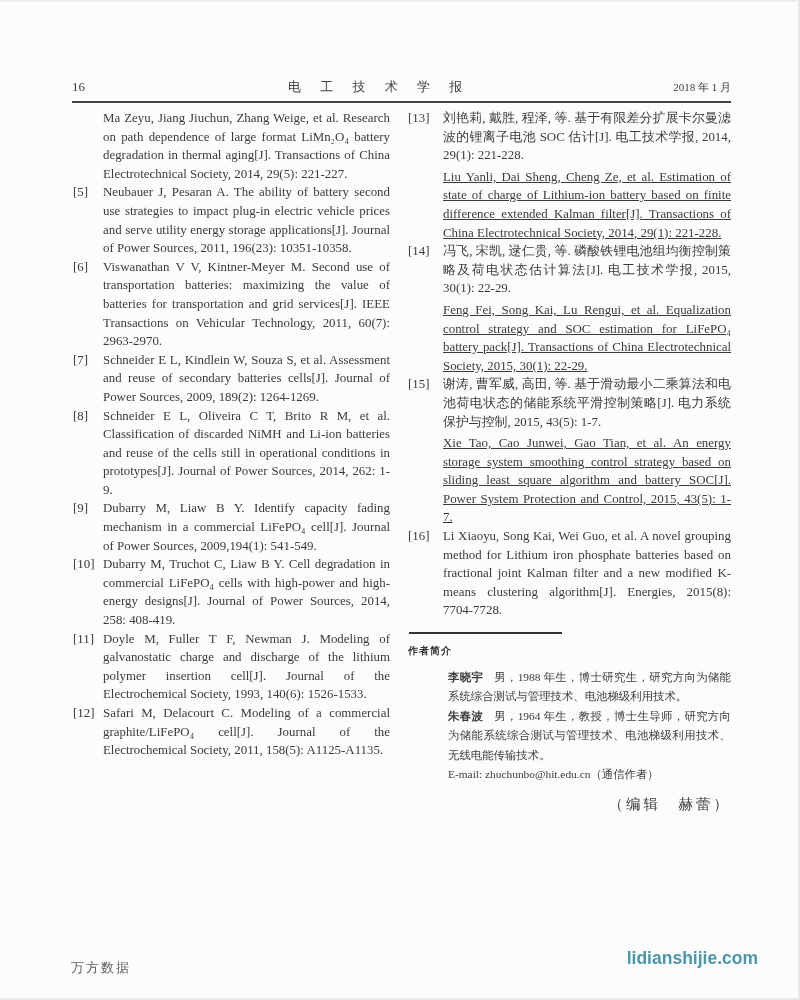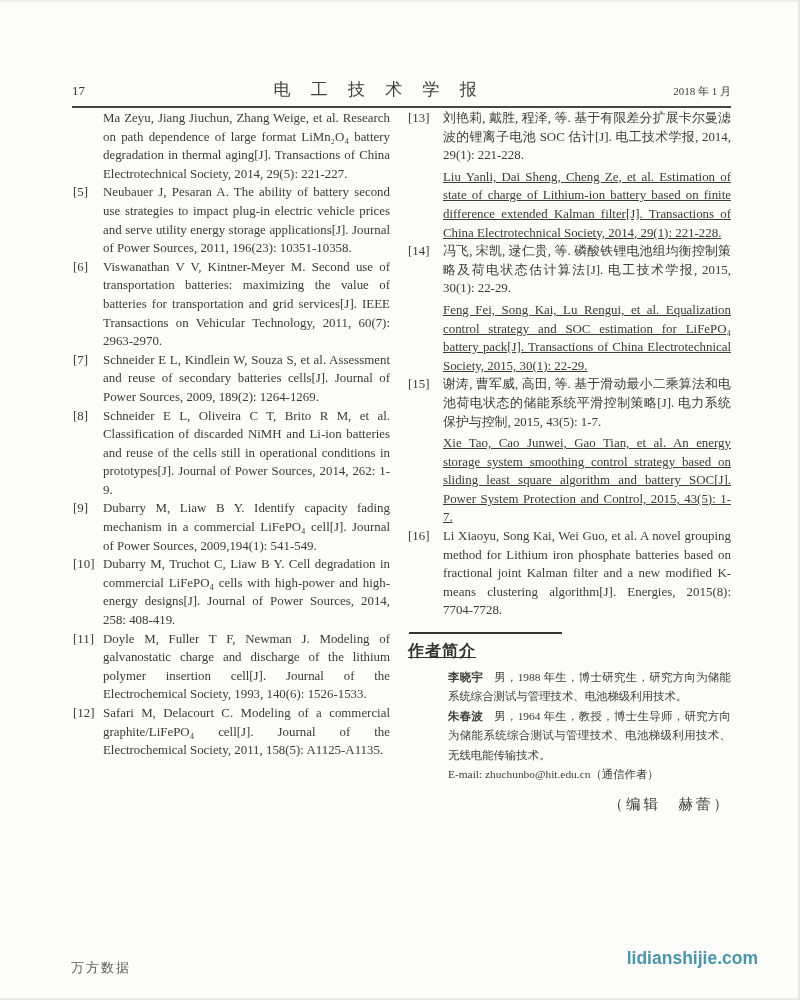--- a/index.html
+++ b/index.html
@@ -19,38 +19,38 @@
   }
 
   
   .header {
     position: absolute; top: 78px; left: 72px; width: 659px;
     display: flex; justify-content: space-between; align-items: baseline;
     padding-bottom: 5px;
     border-bottom: 2px solid #454545;
     font-size: 13px;
   }
-  .journal-title { letter-spacing: 8px; font-size: 17px; color: #3f3f3f; }
+  .journal-title { letter-spacing: 8px; font-size: 13px; color: #3f3f3f; }
   .issue-date { font-size: 11px; }
 
   
   .col { position: absolute; top: 109px; font-size: 12.9px; line-height: 18.6px; }
   .col-left  { left: 73px;  width: 317px; }
   .col-right { left: 408px; width: 323px; }
 
   .ref { display: flex; align-items: flex-start; }
   .ref-label { flex: none; width: 30px; }
   .col-right .ref-label { width: 35px; }
   .ref-body { flex: 1; min-width: 0; }
   .ref-body p { margin: 0; text-align: justify; }
   .ref-body p + p { margin-top: 3px; text-decoration: underline; }
 
   
   .bio-rule { border: none; border-top: 2px solid #333; width: 153px; margin: 12px 0 8px 1px; }
-  .bio-heading { font-weight: bold; font-size: 16px; letter-spacing: 1px; margin: 0 0 7px 0; color: #333; text-decoration: underline; }
+  .bio-heading { font-weight: bold; font-size: 10px; letter-spacing: 1px; margin: 0 0 7px 0; color: #333; }
   .bio-entry { font-size: 11.4px; line-height: 19.5px; margin-left: 40px; }
   .bio-entry p { margin: 0; text-align: justify; }
   .bio-name { font-weight: bold; margin-right: 11px; }
   .bio-email { margin: 0; text-align: left !important; }
   .editor-note { text-align: right; font-size: 14.5px; letter-spacing: 3px; margin-top: 10px; color: #3a3a3a; }
 
   
   .watermark {
     position: absolute; left: 71px; top: 959px;
     font-family: "Liberation Sans", "DejaVu Sans", sans-serif;
@@ -61,21 +61,21 @@
     font-family: "Liberation Sans", "DejaVu Sans", sans-serif;
     font-size: 17.5px; font-weight: 600; color: #4b96ad;
   }
 </style>
 </head>
 <body>
 
 <div class="page">
 
   <div class="header">
-    <span class="page-number">17</span>
+    <span class="page-number">16</span>
     <span class="journal-title">电 工 技 术 学 报</span>
     <span class="issue-date">2018 年 1 月</span>
   </div>
 
   <div class="col col-left">
     <div class="ref">
       <span class="ref-label"></span>
       <div class="ref-body">
           <p>Ma Zeyu, Jiang Jiuchun, Zhang Weige, et al. Research on path dependence of large format LiMn₂O₄ battery degradation in thermal aging[J]. Transactions of China Electrotechnical Society, 2014, 29(5): 221-227.</p>
         </div>

